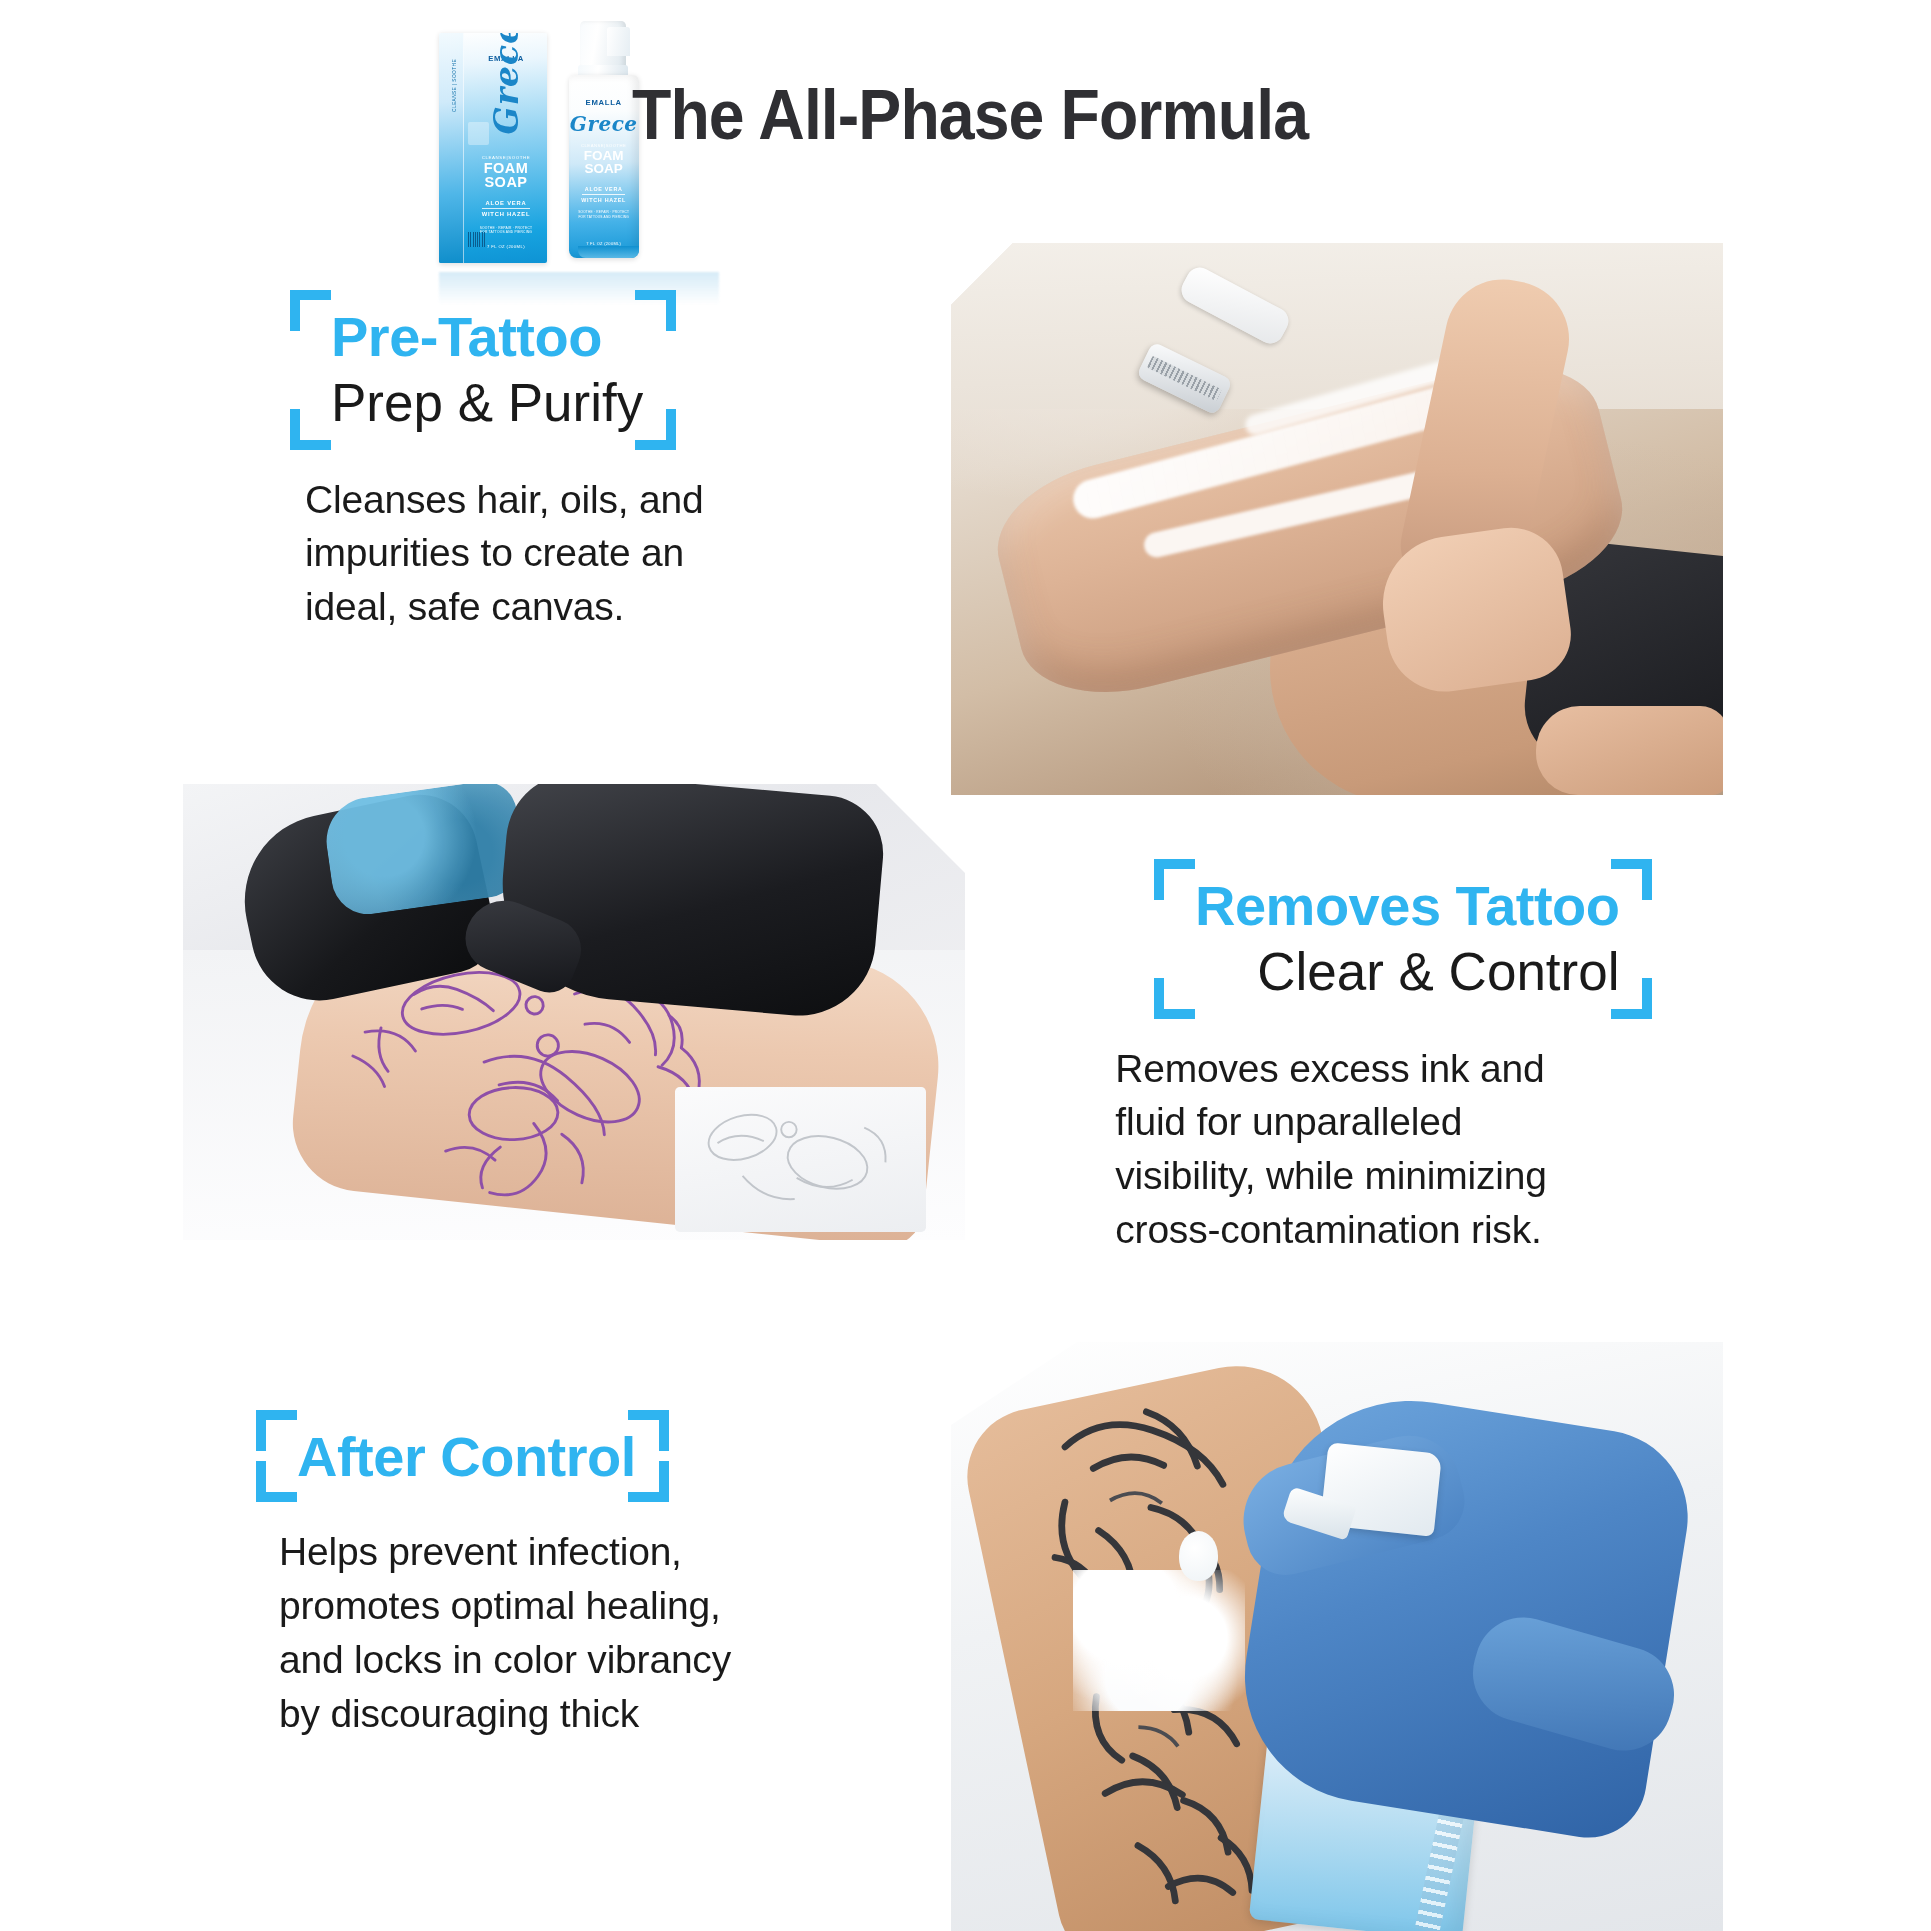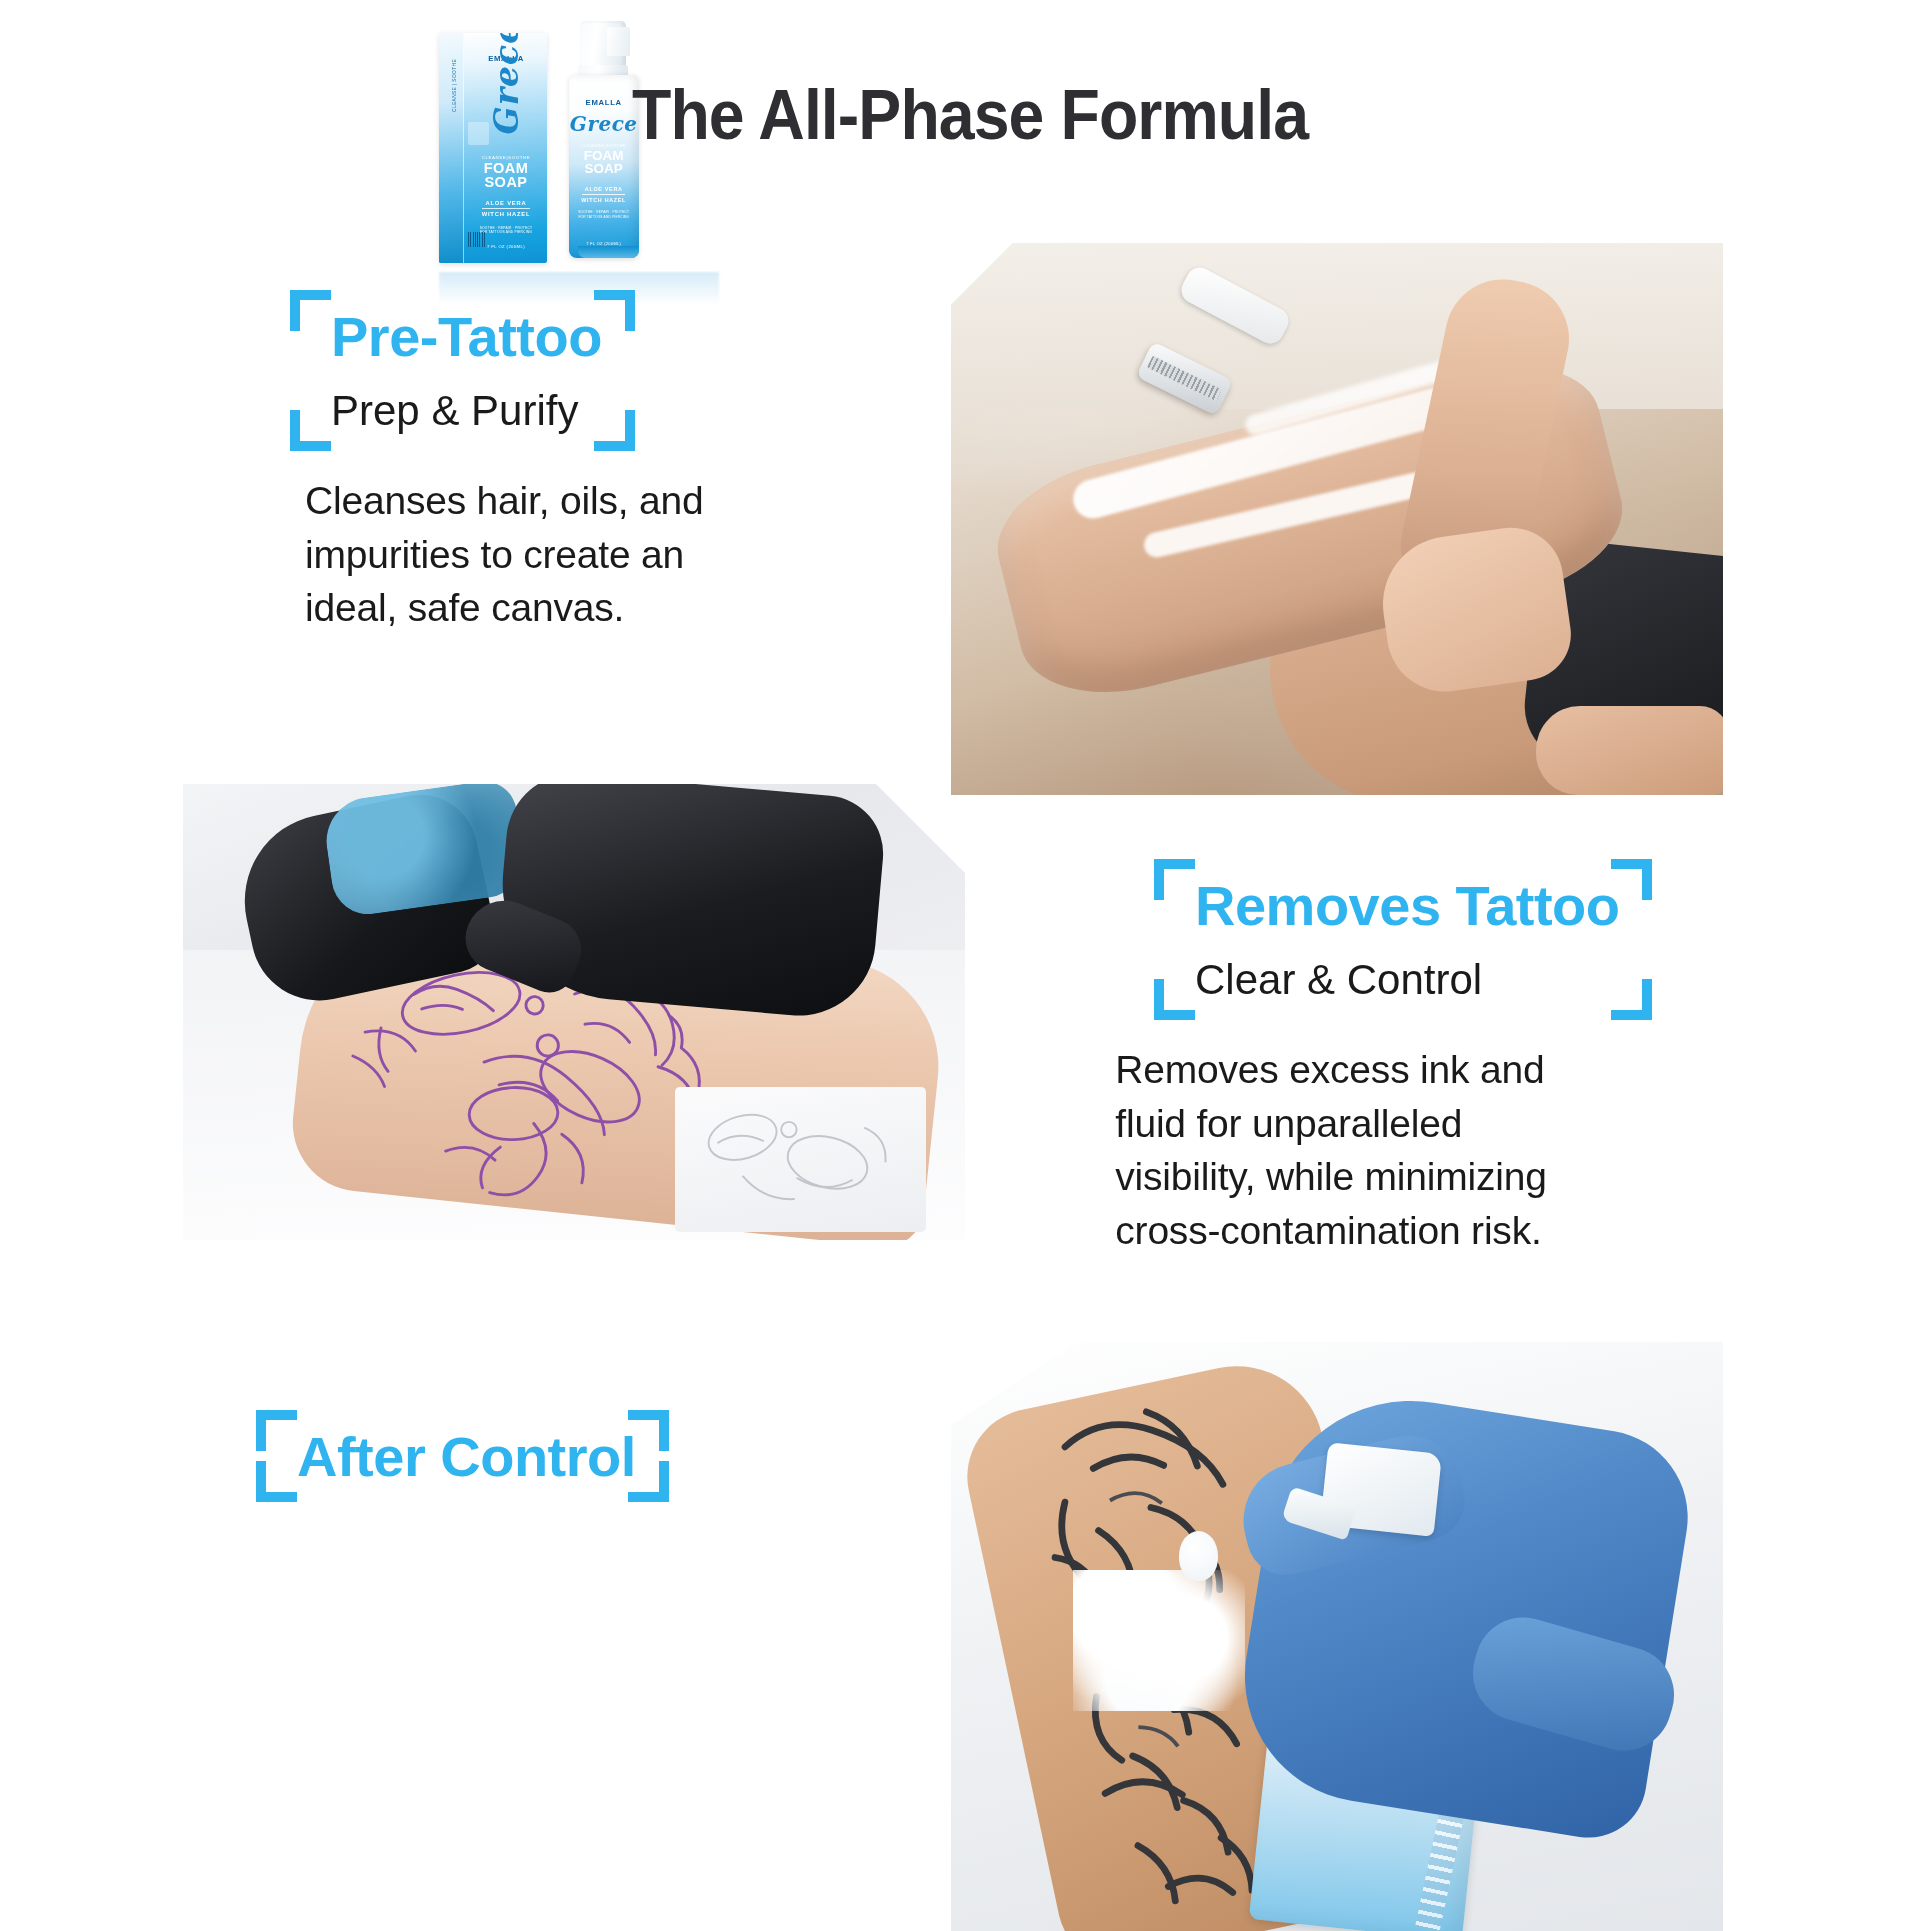--- a/index.html
+++ b/index.html
@@ -401,23 +401,23 @@
   .head-wrap .tl { top:0; left:0; border-top-width:10.6px; border-left-width:10.6px; }
   .head-wrap .tr { top:0; right:0; border-top-width:10.6px; border-right-width:10.6px; }
   .head-wrap .bl { bottom:0; left:0; border-bottom-width:10.6px; border-left-width:10.6px; }
   .head-wrap .br { bottom:0; right:0; border-bottom-width:10.6px; border-right-width:10.6px; }
 
   .h-main {
     font-size:56px; font-weight:bold; color:#2fb4f0;
     letter-spacing:-0.5px; line-height:1.06; white-space:nowrap;
   }
   .h-sub {
-    font-size:42px; color:#1a1a1a; font-weight:normal;
-    line-height:1.18; margin-top:19px; white-space:nowrap;
-    text-align:left;
+    font-size:53px; color:#1a1a1a; font-weight:normal;
+    line-height:1.18; margin-top:5px; white-space:nowrap;
+    text-align:right;
   }
   .body-txt {
     font-size:39px; color:#1a1a1a; line-height:1.38;
     font-weight:300; letter-spacing:-0.2px;
     white-space:pre-line;
   }
 
   
   .block1 { left:290px; top:290px; width:599px; }
   .block1 .head-wrap { margin-left:0px; }
@@ -645,16 +645,20 @@
   </div>
 
   <div class="block block3">
     <div class="head-wrap">
       <span class="c tl"></span>
       <span class="c tr"></span>
       <span class="c bl"></span>
       <span class="c br"></span>
       <div class="h-main">After Control</div>
     </div>
+    <div class="body-txt">Helps prevent infection,
+promotes optimal healing,
+and locks in color vibrancy
+by discouraging thick</div>
   </div>
 
 </div>
 
 
 </body></html>

